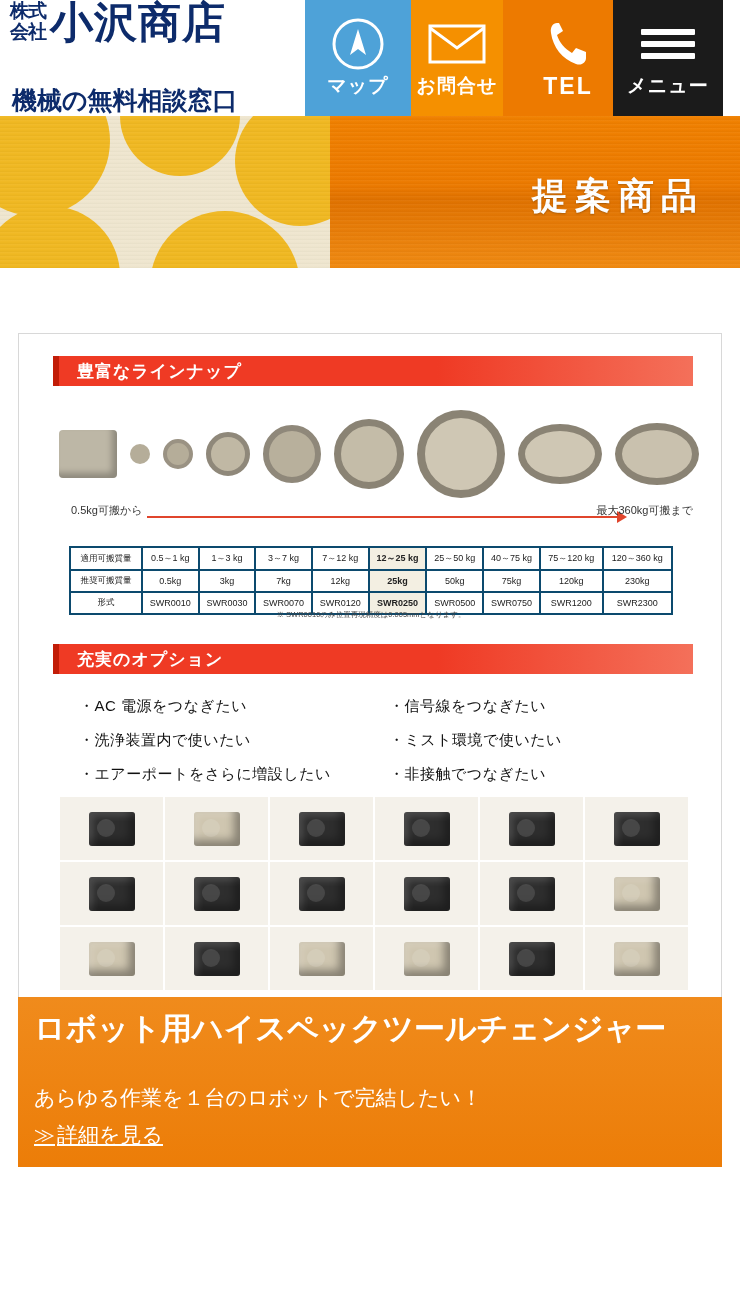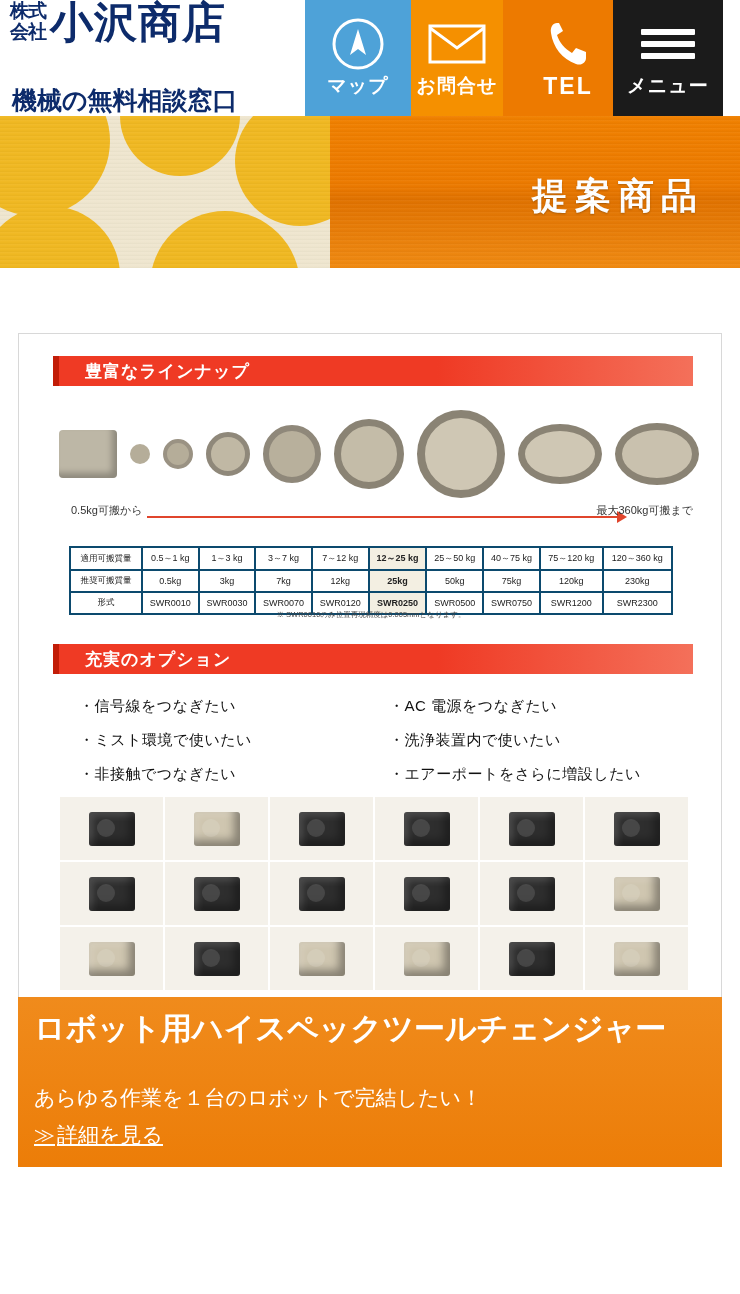--- a/index.html
+++ b/index.html
@@ -166,21 +166,21 @@
     width: 640px;
     height: 30px;
     background: linear-gradient(90deg,#ef3a24 0%, #ef3a24 60%, #f4705a 100%);
     display: flex;
     align-items: center;
   }
   .ribbon .rtext {
     color: #ffffff;
     font-weight: bold;
     font-size: 17px;
-    margin-left: 32px;
+    margin-left: 24px;
     letter-spacing: 1px;
   }
   .ribbon::before {
     content: "";
     position: absolute;
     left: 0; top: 0; bottom: 0;
     width: 6px;
     background: #c21d08;
   }
 
@@ -470,29 +470,29 @@
       </tbody>
         </table>
       <div class="spec-note">※ SWR0010のみ位置再現精度は0.005mmとなります。</div>
 
       <div class="ribbon" style="top:310px;">
         <span class="rtext">充実のオプション</span>
       </div>
 
       <div class="opt-list">
         <div class="opt-col">
+          <div class="opt-item">・AC 電源をつなぎたい</div>
+          <div class="opt-item">・洗浄装置内で使いたい</div>
+          <div class="opt-item">・エアーポートをさらに増設したい</div>
+        </div>
+        <div class="opt-col">
           <div class="opt-item">・信号線をつなぎたい</div>
           <div class="opt-item">・ミスト環境で使いたい</div>
           <div class="opt-item">・非接触でつなぎたい</div>
         </div>
-        <div class="opt-col">
-          <div class="opt-item">・AC 電源をつなぎたい</div>
-          <div class="opt-item">・洗浄装置内で使いたい</div>
-          <div class="opt-item">・エアーポートをさらに増設したい</div>
-        </div>
       </div>
 
       <div class="robot-grid">
         <div class="robot-cell">
             <div class="part"></div>
           </div>
         <div class="robot-cell light">
             <div class="part"></div>
           </div>
         <div class="robot-cell">

